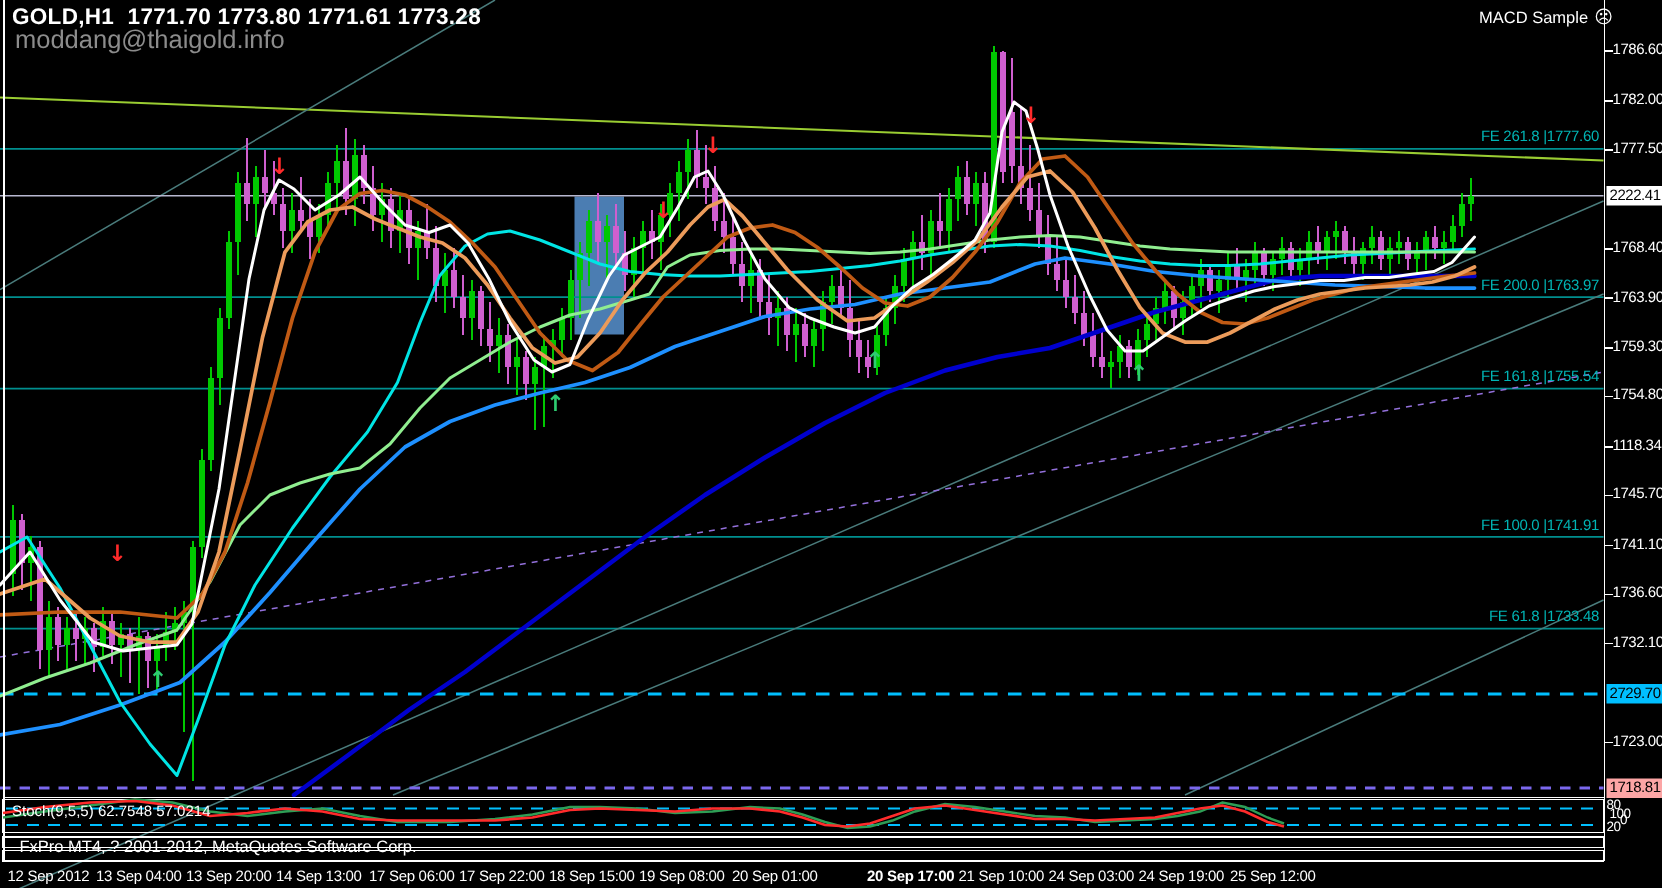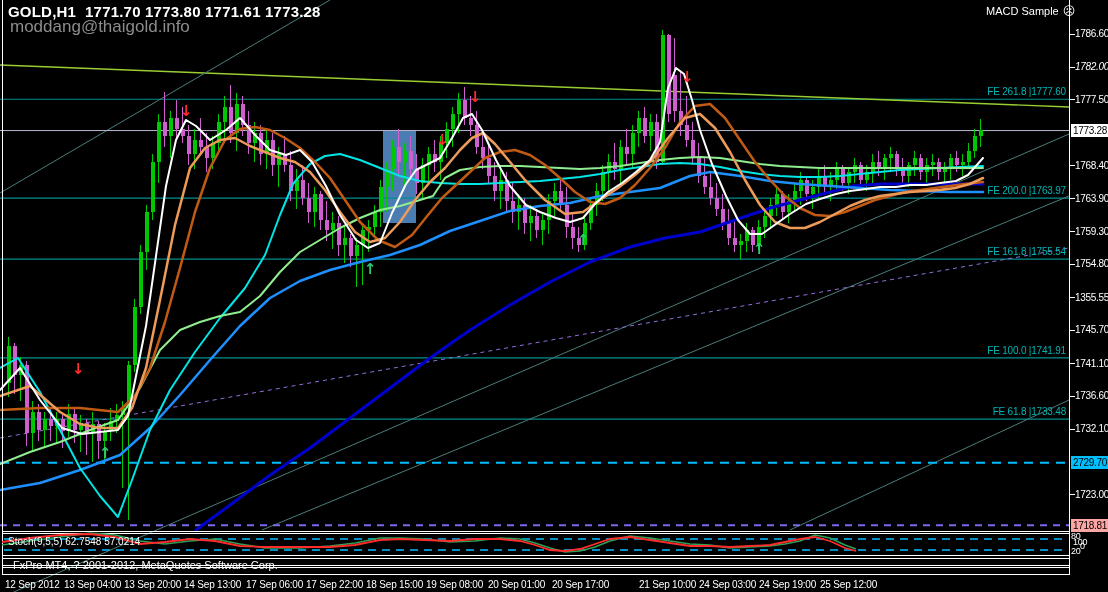--- a/index.html
+++ b/index.html
@@ -436,47 +436,47 @@
   <div class="abs macd">
     <span>MACD Sample</span><span class="icn">☹</span>
   </div>
 
   <div class="abs stochlbl">Stoch(9,5,5) 62.7548 57.0214</div>
 
   <div class="abs copyr">FxPro MT4, ? 2001-2012, MetaQuotes Software Corp.</div>
 
   <div id="price-scale">
       <div class="abs ptick" style="top: 28px;">1786.60</div>
-      <div class="abs ptick" style="top: 61.3426px; font-style: italic;">1782.00</div>
+      <div class="abs ptick" style="top: 61.3426px;">1782.00</div>
       <div class="abs ptick" style="top: 93.9604px;">1777.50</div>
       <div class="abs ptick" style="top: 159.921px;">1768.40</div>
       <div class="abs ptick" style="top: 192.539px;">1763.90</div>
       <div class="abs ptick" style="top: 225.881px;">1759.30</div>
       <div class="abs ptick" style="top: 258.499px;">1754.80</div>
-      <div class="abs ptick" style="top: 291.842px;">1355.55</div>
+      <div class="abs ptick" style="top: 291.842px;">1118.34</div>
       <div class="abs ptick" style="top: 324.46px;">1745.70</div>
       <div class="abs ptick" style="top: 357.802px;">1741.10</div>
       <div class="abs ptick" style="top: 390.42px;">1736.60</div>
       <div class="abs ptick" style="top: 423.038px;">1732.10</div>
       <div class="abs ptick" style="top: 488.998px;">1723.00</div>
-      <div class="abs badge" style="top: 124.049px; background: rgb(255, 255, 255); color: rgb(0, 0, 0);">1773.28</div>
+      <div class="abs badge" style="top: 124.049px; background: rgb(255, 255, 255); color: rgb(0, 0, 0);">2222.41</div>
       <div class="abs badge" style="top: 456.243px; background: rgb(0, 191, 255); color: rgb(0, 0, 0);">2729.70</div>
       <div class="abs badge" style="top: 518.869px; background: #fca5a5; color: rgb(0, 0, 0);">1718.81</div>
     </div>
   <div id="time-scale">
       <div class="abs dlab" style="left: 5px;">12 Sep 2012</div>
       <div class="abs dlab" style="left: 64px;">13 Sep 04:00</div>
       <div class="abs dlab" style="left: 124px;">13 Sep 20:00</div>
       <div class="abs dlab" style="left: 184px;">14 Sep 13:00</div>
       <div class="abs dlab" style="left: 246px;">17 Sep 06:00</div>
       <div class="abs dlab" style="left: 306px;">17 Sep 22:00</div>
       <div class="abs dlab" style="left: 366px;">18 Sep 15:00</div>
       <div class="abs dlab" style="left: 426px;">19 Sep 08:00</div>
       <div class="abs dlab" style="left: 488px;">20 Sep 01:00</div>
-      <div class="abs dlab" style="left: 552px;">20 Sep 17:00</div>
+      <div class="abs dlab" style="left: 578px; font-weight: bold;">20 Sep 17:00</div>
       <div class="abs dlab" style="left: 639px;">21 Sep 10:00</div>
       <div class="abs dlab" style="left: 699px;">24 Sep 03:00</div>
       <div class="abs dlab" style="left: 759px;">24 Sep 19:00</div>
       <div class="abs dlab" style="left: 820px;">25 Sep 12:00</div>
     </div>
   <div id="fib-labels">
       <div class="abs felab" style="top: 86.2356px; color: rgb(0, 180, 180);">FE 261.8 |1777.60</div>
       <div class="abs felab" style="top: 185.031px; color: rgb(0, 180, 180);">FE 200.0 |1763.97</div>
       <div class="abs felab" style="top: 246.135px; color: rgb(0, 180, 180);">FE 161.8 |1755.54</div>
       <div class="abs felab" style="top: 344.931px; color: rgb(0, 180, 180);">FE 100.0 |1741.91</div>

